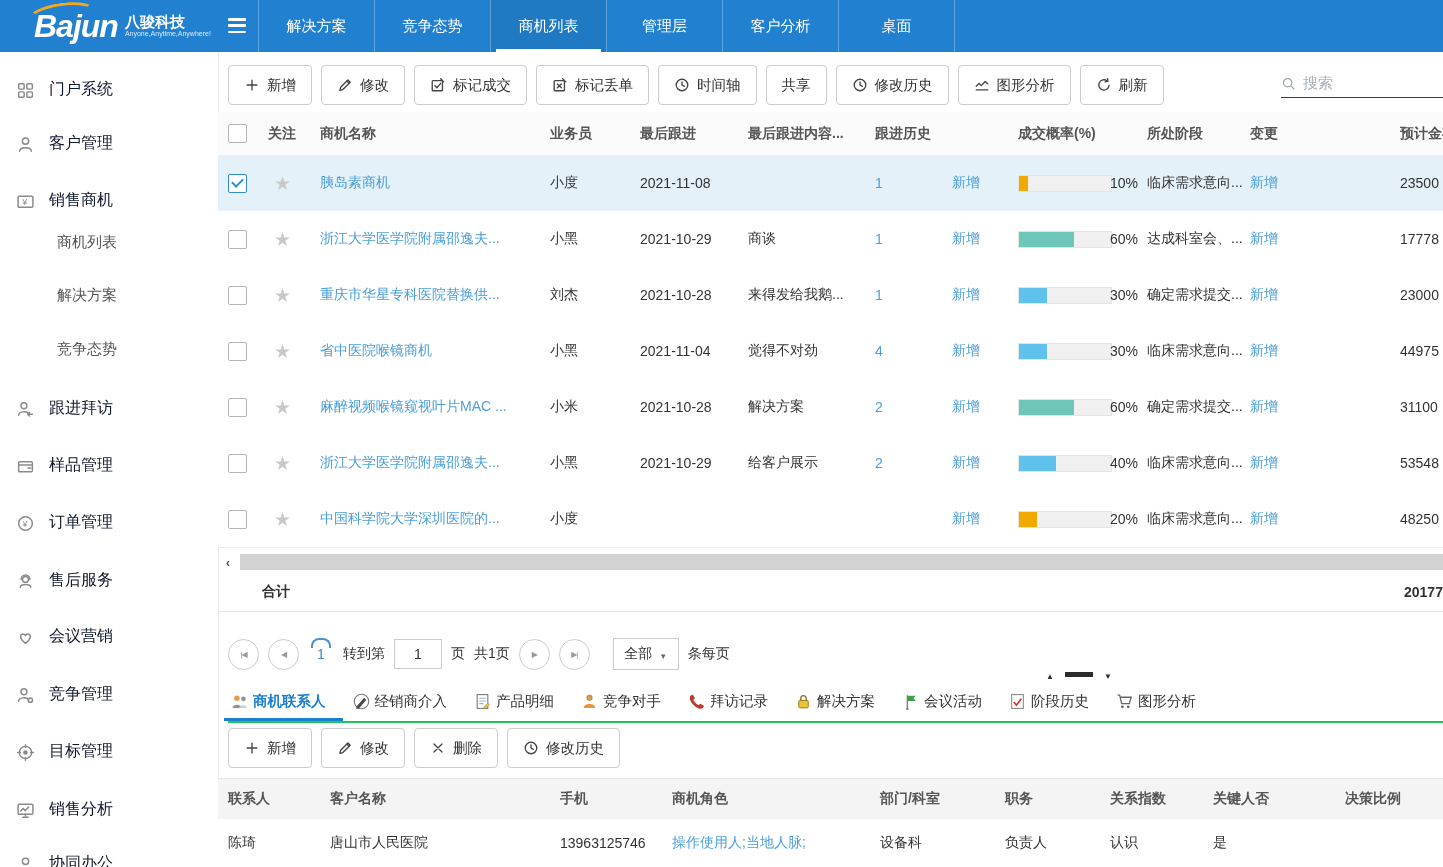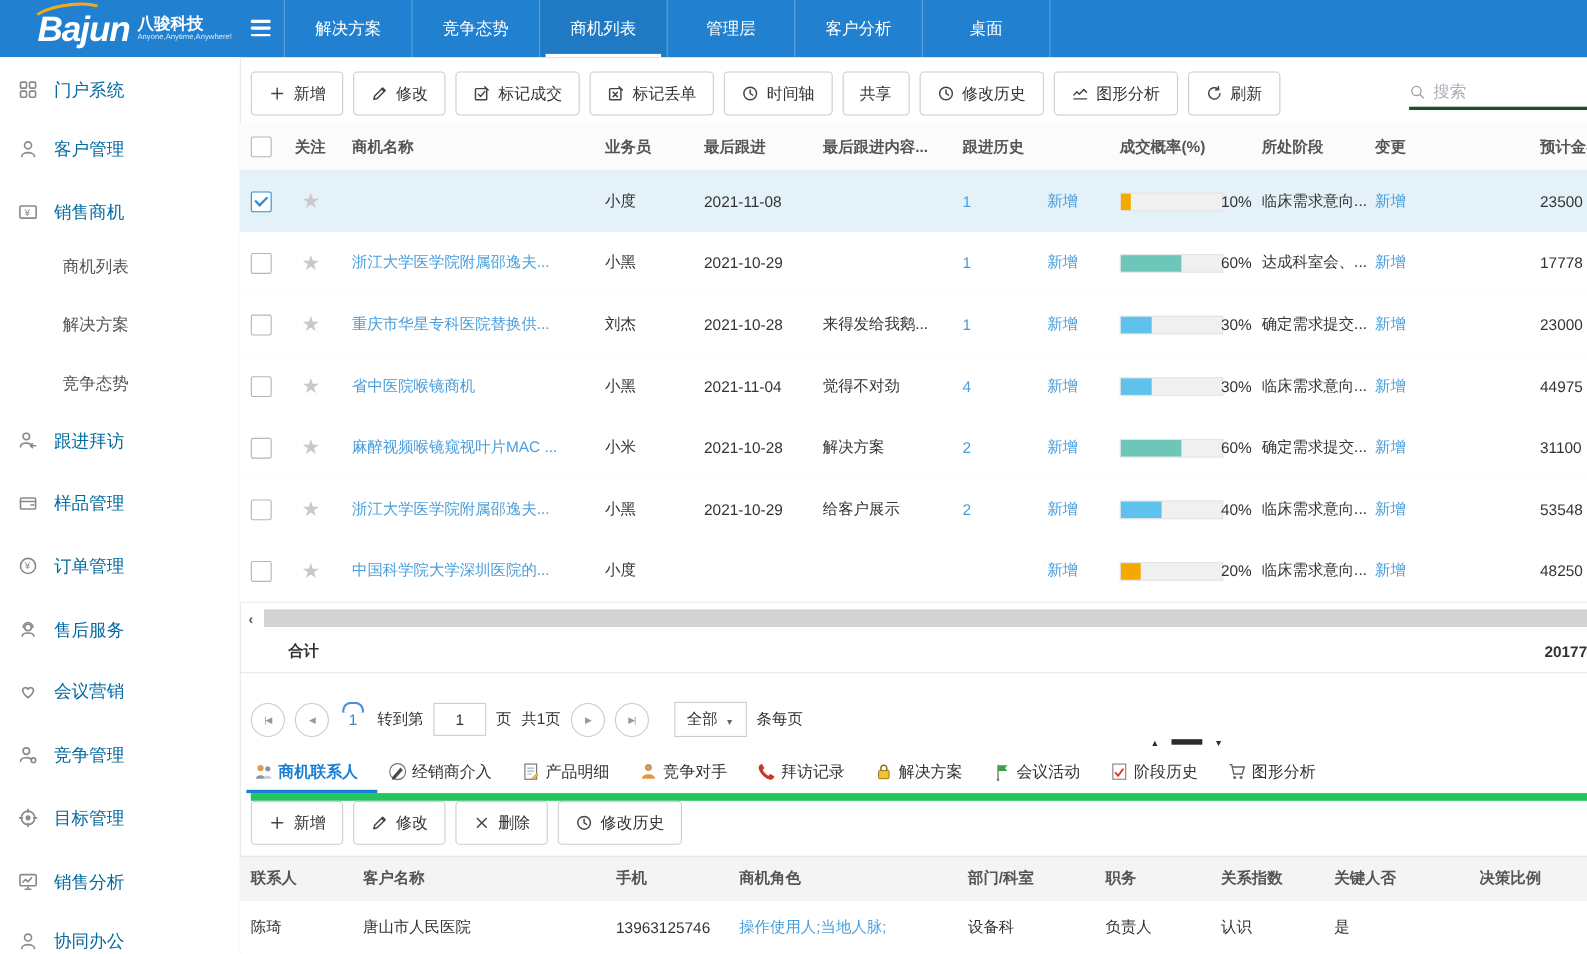--- a/index.html
+++ b/index.html
@@ -21,31 +21,31 @@
   .burger i{display:block;height:2.5px;background:#fff;border-radius:1px;}
   .navtabs{position:absolute;left:258px;top:0;height:52px;display:flex;}
   .navtab{width:115px;height:52px;display:flex;align-items:center;justify-content:center;
     color:#fff;font-size:15px;border-left:1px solid rgba(255,255,255,.28);cursor:pointer;position:relative;}
   .navtab:last-child{border-right:1px solid rgba(255,255,255,.28);}
   .navtab.active{background:rgba(0,0,0,.06);}
   .navtab.active::after{content:"";position:absolute;left:5px;right:5px;bottom:0;height:3px;background:#fff;}
 
   
   .sidebar{position:absolute;top:52px;left:0;width:218px;height:815px;background:#fff;border-right:1px solid #e9e9e9;}
-  .side-item{position:absolute;left:16px;height:28px;display:flex;align-items:flex-start;gap:14px;font-size:16px;color:#0369a1;cursor:pointer;white-space:nowrap;}
+  .side-item{position:absolute;left:16px;height:28px;display:flex;align-items:flex-end;gap:14px;font-size:16px;color:#0f172a;cursor:pointer;white-space:nowrap;}
   .side-sub{position:absolute;left:57px;height:26px;display:flex;align-items:center;font-size:15px;color:#555;cursor:pointer;white-space:nowrap;}
   .sicon{width:19px;height:19px;flex:0 0 19px;}
   .sicon svg{width:19px;height:19px;stroke:#8a8a8a;fill:none;stroke-width:1.4;stroke-linecap:round;stroke-linejoin:round;}
 
   
   .toolbar{position:absolute;top:65px;left:228px;display:flex;gap:9px;}
   .btn{display:inline-flex;align-items:center;gap:7px;height:38px;padding:0 15px;border:1px solid #ccc;
     border-radius:4px;background:#fff;font-size:14.5px;color:#333;cursor:pointer;white-space:nowrap;}
   .btn svg{width:16px;height:16px;stroke:#444;fill:none;stroke-width:1.5;stroke-linecap:round;stroke-linejoin:round;}
-  .search{position:absolute;top:70px;left:1281px;width:162px;height:27px;border-bottom:3px solid #14532d;
+  .search{position:absolute;top:70px;left:1281px;width:162px;height:27px;border-bottom:1px solid #14532d;
     display:flex;align-items:center;gap:7px;color:#a8b0b8;font-size:15px;cursor:text;}
   .search svg{width:15px;height:15px;stroke:#9aa2aa;fill:none;stroke-width:1.5;}
 
   
   .thead{position:absolute;top:112px;left:218px;right:0;height:43px;background:#fbfbfb;border-bottom:1px solid #e6e6e6;}
   .thead .cell{color:#555;font-weight:bold;font-size:14px;}
   .cell{position:absolute;top:0;bottom:0;display:flex;align-items:center;font-size:14px;white-space:nowrap;}
   .c-check{left:10px;}  .c-star{left:56px;}  .c-watch{left:50px;}
   .c-name{left:102px;width:218px;overflow:hidden;}
   .c-owner{left:332px;} .c-date{left:422px;}
@@ -83,21 +83,21 @@
   .pgselect{min-width:64px;height:30px;border:1px solid #ccc;display:flex;align-items:center;justify-content:center;gap:7px;cursor:pointer;background:#fff;}
   .caret-down::before{content:"\25BC";font-size:8px;color:#666;}
 
   
   .splitter{position:absolute;top:665px;left:1046px;display:flex;align-items:center;gap:11px;color:#2b2b2b;}
   .sp-up::before{content:"\25B2";font-size:8px;cursor:pointer;}
   .sp-bar{width:28px;height:5px;background:#2b2b2b;cursor:row-resize;}
   .sp-down::before{content:"\25BC";font-size:8px;cursor:pointer;}
 
   
-  .dtabs{position:absolute;top:682px;left:228px;right:0;height:39px;display:flex;gap:21px;border-bottom:7px solid #22c55e;}
+  .dtabs{position:absolute;top:682px;left:228px;right:0;height:39px;display:flex;gap:21px;border-bottom:2px solid #22c55e;}
   .dtab{display:flex;align-items:center;gap:5px;font-size:14.5px;color:#333;position:relative;padding:0 3px;cursor:pointer;white-space:nowrap;}
   .dtab svg{width:17px;height:17px;}
   .dtab.active{color:#1b7fd1;font-weight:bold;}
   .dtab.active::after{content:"";position:absolute;left:-4px;right:-14px;bottom:0;height:3px;background:#1b7fd1;}
   .btoolbar{position:absolute;top:728px;left:228px;display:flex;gap:9px;}
 
   
   .bthead{position:absolute;top:778px;left:218px;right:0;height:40px;background:#f4f4f4;border-top:1px solid #e7e7e7;border-bottom:1px solid #e7e7e7;}
   .bthead .cell{color:#555;font-weight:bold;}
   .btrow{position:absolute;top:819px;left:218px;right:0;height:48px;background:#fff;}
@@ -320,20 +320,23 @@
     <div class="cell c-amt">预计金额</div>
   </div>
 
   <div class="trow selected" style="top:155px">
     <div class="cell c-check">
         <span class="cb checked"></span>
       </div>
     <div class="cell c-star">
         <span class="star"></span>
       </div>
+    <div class="cell c-name">
+        <a class="lk">胰岛素商机</a>
+      </div>
     <div class="cell c-owner">小度</div>
     <div class="cell c-date">2021-11-08</div>
     <div class="cell c-hist">
         <a class="lk">1</a>
       </div>
     <div class="cell c-histadd">
         <a class="lk">新增</a>
       </div>
     <div class="cell c-bar">
         <span class="pbar">
@@ -353,20 +356,21 @@
         <span class="cb"></span>
       </div>
     <div class="cell c-star">
         <span class="star"></span>
       </div>
     <div class="cell c-name">
         <a class="lk">浙江大学医学院附属邵逸夫...</a>
       </div>
     <div class="cell c-owner">小黑</div>
     <div class="cell c-date">2021-10-29</div>
+    <div class="cell c-content">商谈</div>
     <div class="cell c-hist">
         <a class="lk">1</a>
       </div>
     <div class="cell c-histadd">
         <a class="lk">新增</a>
       </div>
     <div class="cell c-bar">
         <span class="pbar">
           <span class="pfill" style="width: 60%; background: rgb(110, 198, 185);"></span>
         </span>

